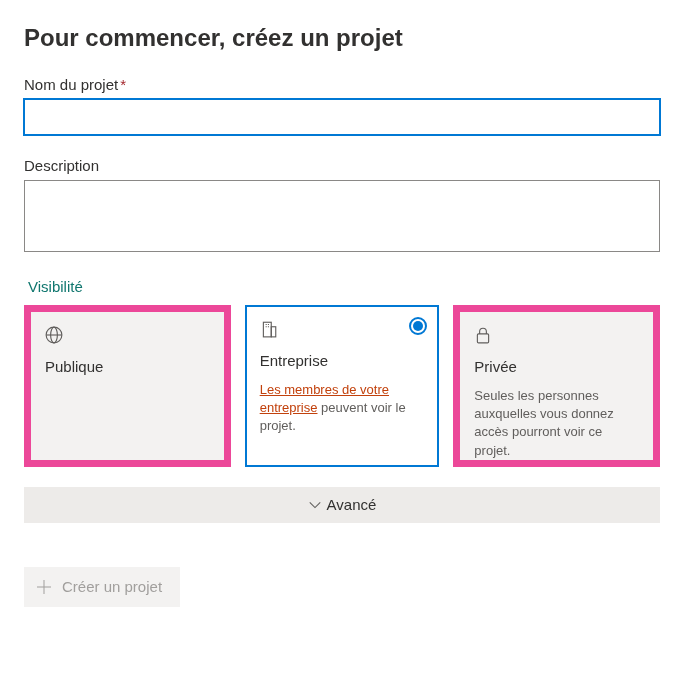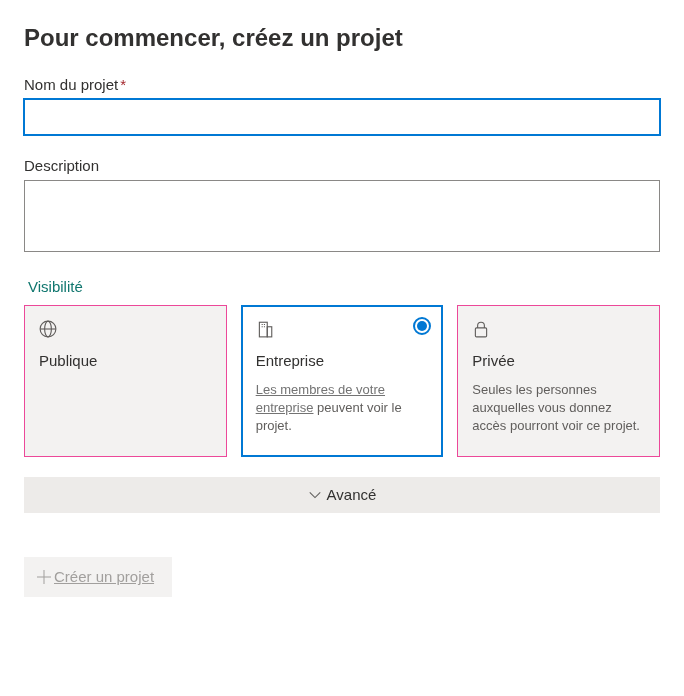--- a/index.html
+++ b/index.html
@@ -52,22 +52,22 @@
     color: #0f766e;
     margin: 0 0 10px 4px;
   }
   .cards {
     display: flex;
     gap: 14px;
   }
   .card {
     flex: 1;
     background: #f3f2f1;
-    border: 1px solid #ec4899;
-    padding: 14px 14px 20px 14px;
+    border: 7px solid #ec4899;
+    padding: 14px 14px 0 14px;
     position: relative;
     cursor: pointer;
   }
   .card.selected {
     background: #fff;
     border: 2px solid #0078d4;
     padding: 13px 13px 15px 13px;
   }
   .card-icon {
     width: 18px;
@@ -81,21 +81,21 @@
     margin: 0 0 12px 0;
     color: #323130;
   }
   .card-desc {
     font-size: 13px;
     line-height: 1.4;
     color: #605e5c;
     margin: 0;
   }
   .card-desc a {
-    color: #737373;
+    color: #c2410c;
     text-decoration: underline;
   }
   .radio-indicator {
     position: absolute;
     top: 10px;
     right: 10px;
     width: 18px;
     height: 18px;
     border: 2px solid #0078d4;
     border-radius: 50%;
@@ -128,26 +128,25 @@
     color: #605e5c;
   }
   .create-btn {
     margin-top: 44px;
     height: 40px;
     padding: 0 18px 0 12px;
     background: #f3f2f1;
     border: none;
     display: inline-flex;
     align-items: center;
-    gap: 2px;
+    gap: 10px;
     font-size: 15px;
     color: #a19f9d;
     cursor: not-allowed;
     font-family: inherit;
-    text-decoration: underline;
   }
   .plus-icon {
     width: 16px;
     height: 16px;
     color: #a19f9d;
   }
 </style>
 </head>
 <body>
 

